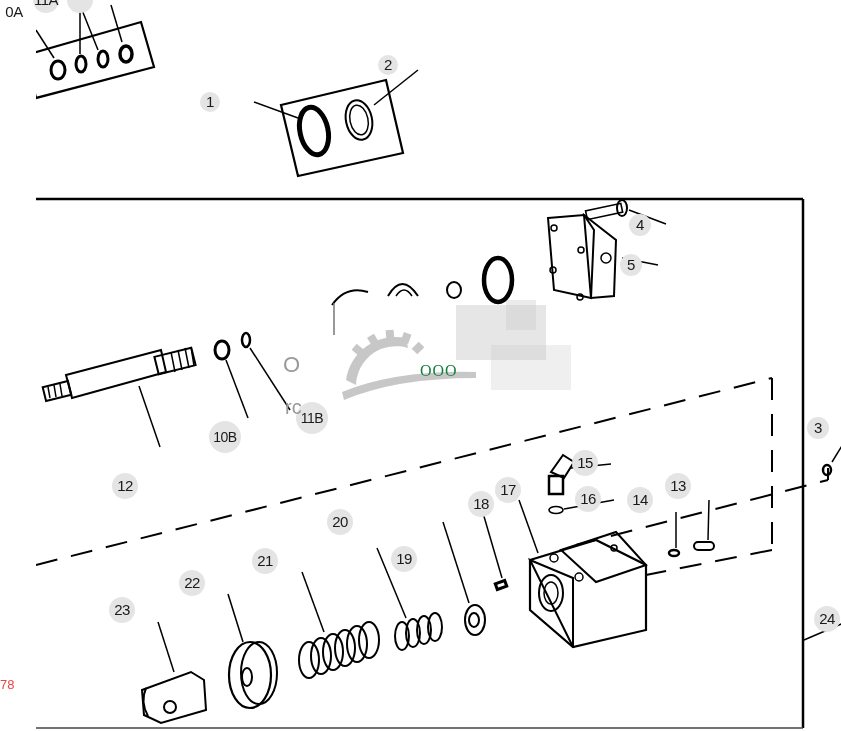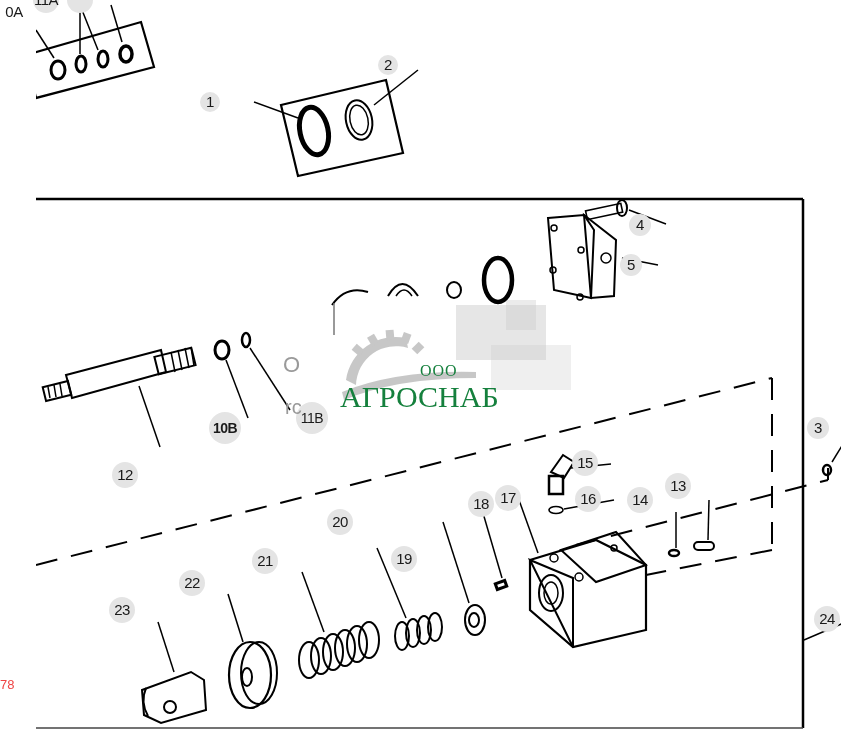--- a/index.html
+++ b/index.html
@@ -174,36 +174,35 @@
 
   
   <span class="callout plain" style="left:14px;top:12px;font-size:15px;">0A</span>
   <span class="callout" style="left:46px;top:0px;">11A</span>
   <span class="callout" style="left:80px;top:0px;"></span>
   <span class="callout" style="left:210px;top:102px;width:20px;height:20px;line-height:20px;">1</span>
   <span class="callout" style="left:388px;top:65px;width:20px;height:20px;line-height:20px;">2</span>
   <span class="callout" style="left:818px;top:428px;width:22px;height:22px;line-height:22px;">3</span>
   <span class="callout" style="left:640px;top:225px;width:22px;height:22px;line-height:22px;">4</span>
   <span class="callout" style="left:631px;top:265px;width:22px;height:22px;line-height:22px;">5</span>
-  <span class="callout wide" style="left:225px;top:428px;font-weight:bold;">10B</span>
+  <span class="callout wide" style="left:225px;top:437px;">10B</span>
   <span class="callout wide" style="left:264px;top:418px;margin-left:48px;">11B</span>
-  <span class="callout" style="left:125px;top:475px;">12</span>
+  <span class="callout" style="left:125px;top:486px;">12</span>
   <span class="callout" style="left:678px;top:486px;">13</span>
   <span class="callout" style="left:640px;top:500px;">14</span>
   <span class="callout" style="left:585px;top:463px;">15</span>
   <span class="callout" style="left:588px;top:499px;">16</span>
-  <span class="callout" style="left:508px;top:490px;margin-top:8px;">17</span>
+  <span class="callout" style="left:508px;top:490px;">17</span>
   <span class="callout" style="left:445px;top:504px;margin-left:36px;">18</span>
   <span class="callout" style="left:404px;top:511px;margin-top:48px;">19</span>
   <span class="callout" style="left:340px;top:522px;">20</span>
   <span class="callout" style="left:265px;top:561px;">21</span>
   <span class="callout" style="left:192px;top:583px;">22</span>
   <span class="callout" style="left:122px;top:610px;">23</span>
   <span class="callout" style="left:827px;top:619px;">24</span>
 
   <span class="stray-text" style="left:0px;top:677px;">78</span>
 
   
   <span class="wm-ghost" style="left:283px;top:352px;font-size:22px;">O</span>
   <span class="wm-ghost" style="left:285px;top:396px;font-size:20px;">rc</span>
   <span class="wm-text" style="left:420px;top:362px;font-size:16px;letter-spacing:1px;">ООО</span>
-  <span class="wm-text" style="left:340px;top:380px;font-size:30px;">АГРОСНАБ</span>
 </div>
 
 </body></html>

